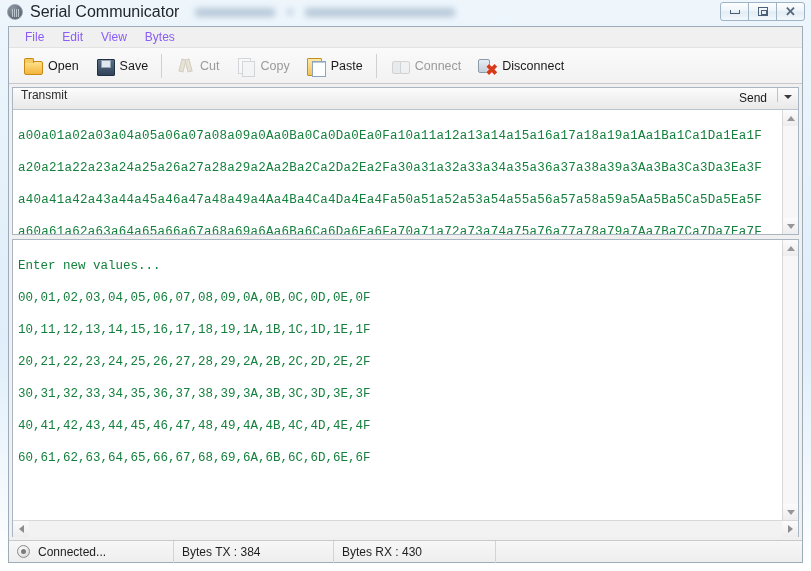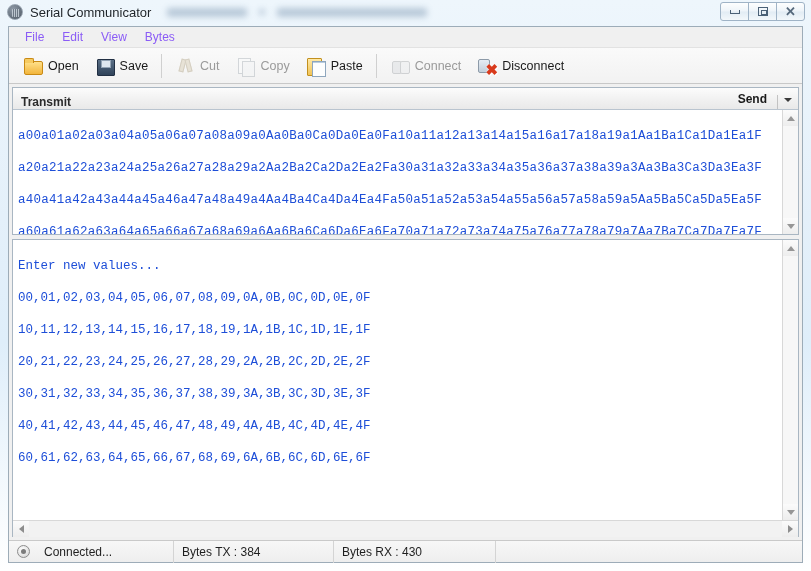--- a/index.html
+++ b/index.html
@@ -36,21 +36,21 @@
   .app-icon::after {
     content: "";
     position: absolute;
     left: 4px; top: 4px;
     width: 8px; height: 8px;
     border-radius: 1px;
     background: repeating-linear-gradient(90deg,#c9d2da 0 1px,#6b7682 1px 2px);
     opacity: .85;
   }
   .title-text {
-    font-size: 13px;
+    font-size: 16px;
     color: #20262c;
     margin-left: 7px;
     white-space: nowrap;
     text-shadow: 0 1px 0 rgba(255,255,255,.75);
   }
   .title-blur {
     margin-left: 16px;
     display: flex;
     align-items: center;
     gap: 12px;
@@ -236,24 +236,23 @@
     min-height: 0;
   }
   .panel-transmit { height: 148px; flex: none; }
   .panel-receive  { flex: 1; margin-top: 4px; margin-bottom: 3px; }
 
   .panel-head {
     height: 22px;
     background: linear-gradient(to bottom,#fcfcfc 0%,#f1f1f1 55%,#e9e9e9 100%);
     border-bottom: 1px solid #b9c4cf;
     display: flex;
-    align-items: flex-end;
+    align-items: flex-start;
     padding: 0 2px 0 8px;
     flex: none;
-    font-weight: bold;
   }
   .panel-title {
     font-size: 12px;
     color: #2b2b2b;
     flex: 1;
   }
   .send-btn {
     font-size: 12px;
     color: #1a1a1a;
     padding: 2px 7px;
@@ -280,21 +279,21 @@
     min-height: 0;
     background: #fff;
   }
   .text-area {
     flex: 1;
     overflow: hidden;
     padding: 2px 0 0 5px;
     font-family: "Liberation Mono", "DejaVu Sans Mono", monospace;
     font-size: 12.5px;
     line-height: 16px;
-    color: #1d4ed8;
+    color: #15803d;
     white-space: pre;
     min-width: 0;
   }
   .tx-line { letter-spacing: .02em; }
 
   
   .vscroll {
     width: 16px;
     background: #f4f4f4;
     border-left: 1px solid #d8d8d8;
@@ -348,21 +347,21 @@
     flex: none;
   }
   .st-cell {
     height: 22px;
     display: flex; align-items: center;
     padding-left: 8px;
     font-size: 12px;
     color: #1f1f1f;
     border-right: 1px solid #d4d4d4;
   }
-  .st-cell.c1 { width: 165px; gap: 14px; }
+  .st-cell.c1 { width: 165px; gap: 8px; }
   .st-cell.c2 { width: 160px; }
   .st-cell.c3 { width: 162px; }
   .st-cell.c4 { flex: 1; border-right: none; }
   .conn-dot {
     width: 13px; height: 13px; border-radius: 50%;
     border: 1.5px solid #8d8d8d;
     background: radial-gradient(circle at 40% 35%, #ffffff 0%, #e4e4e4 60%, #c9c9c9 100%);
     position: relative; flex: none;
   }
   .conn-dot::after {

